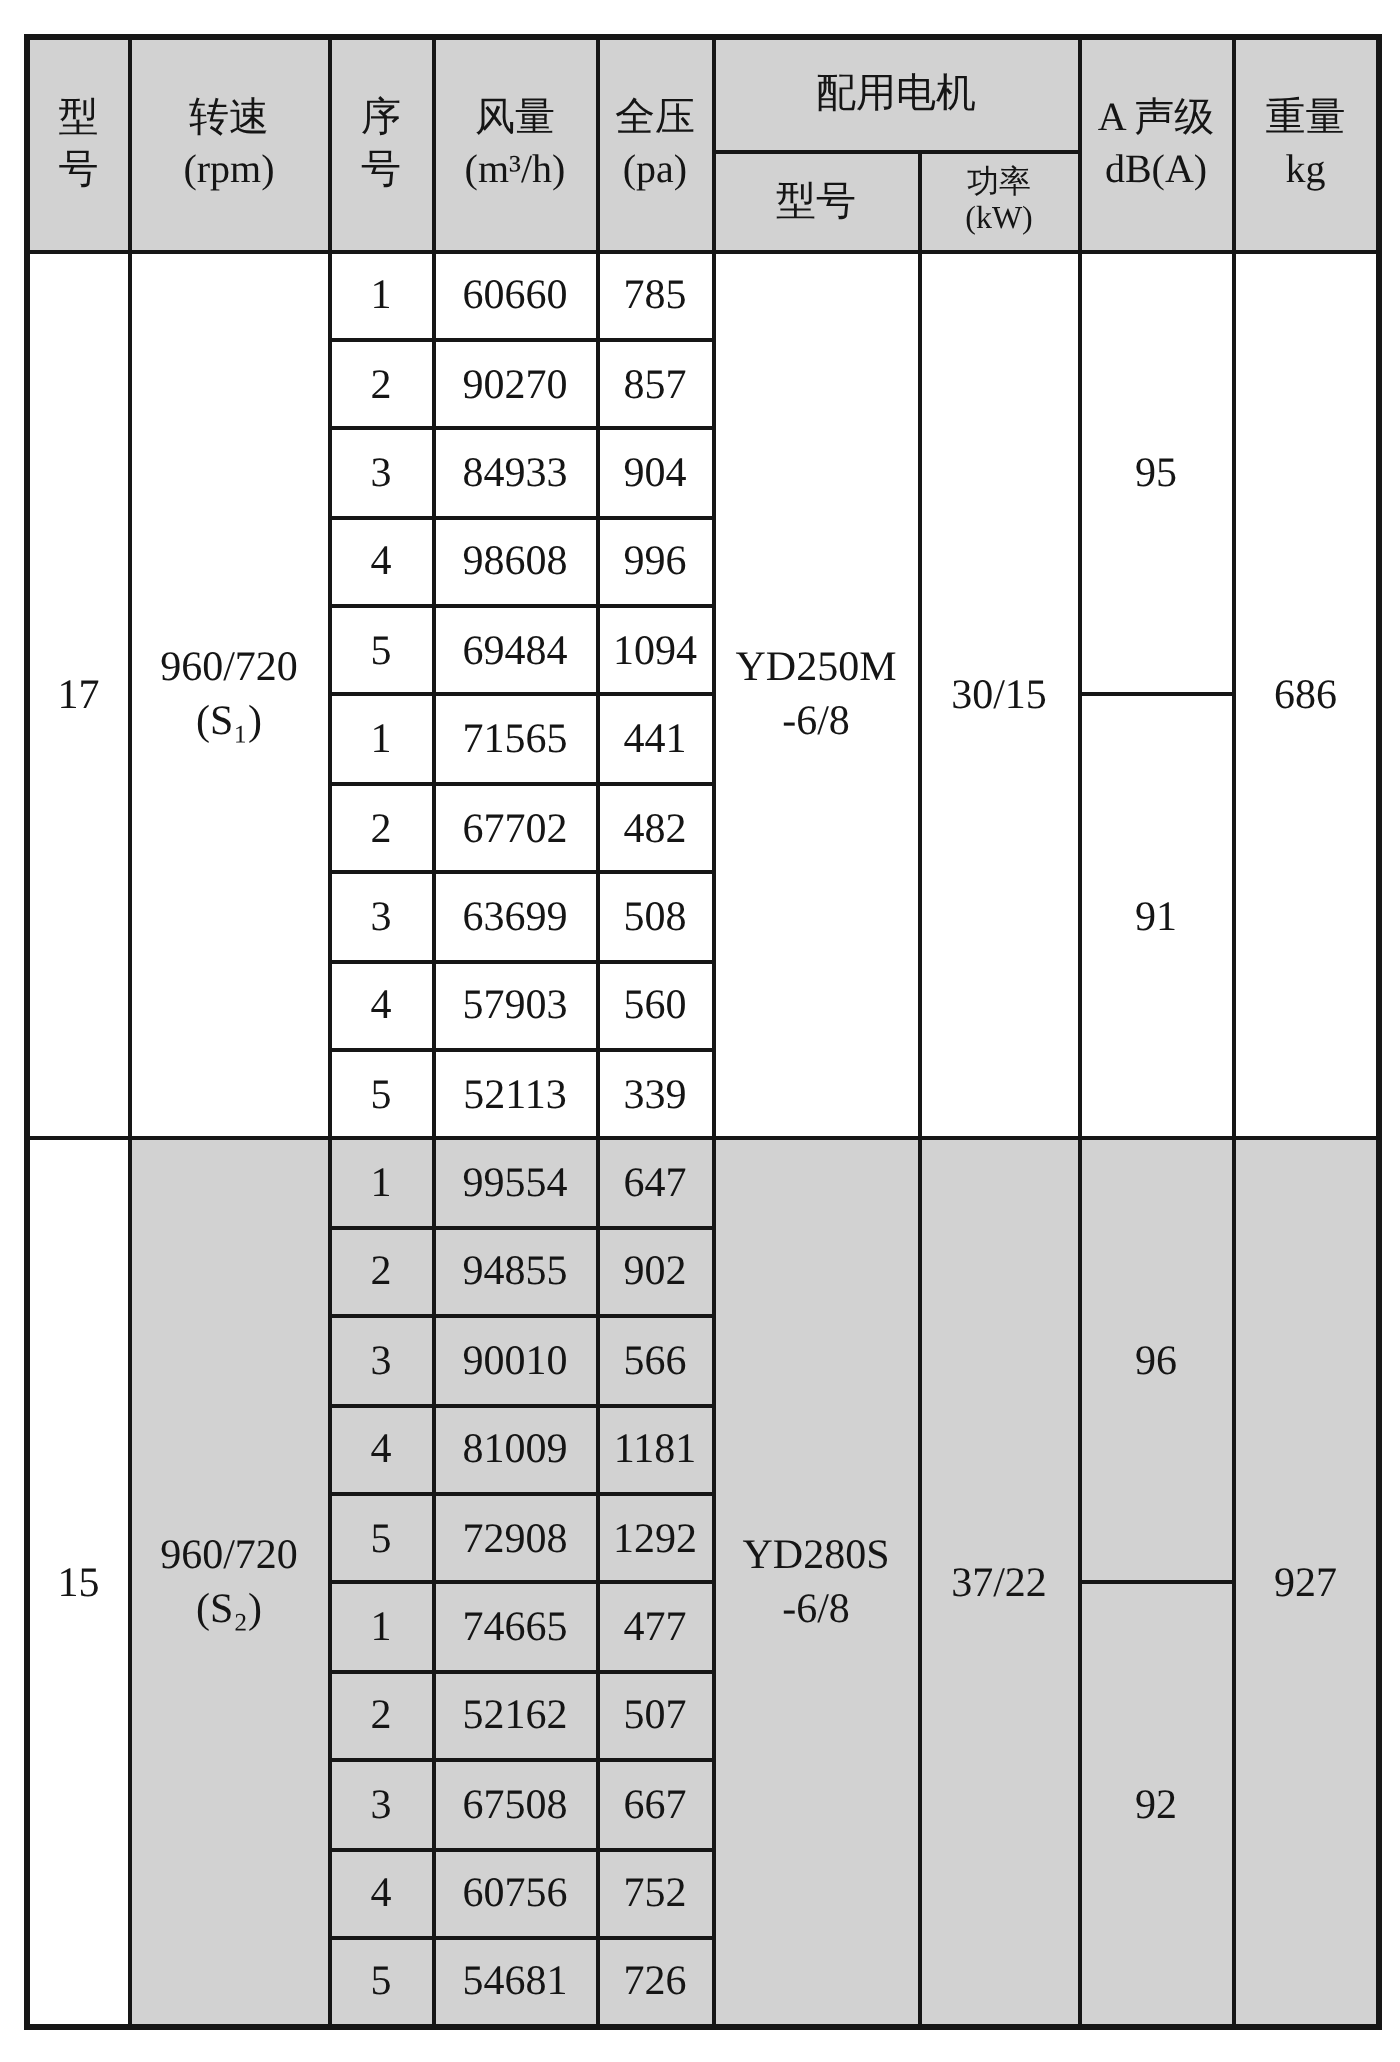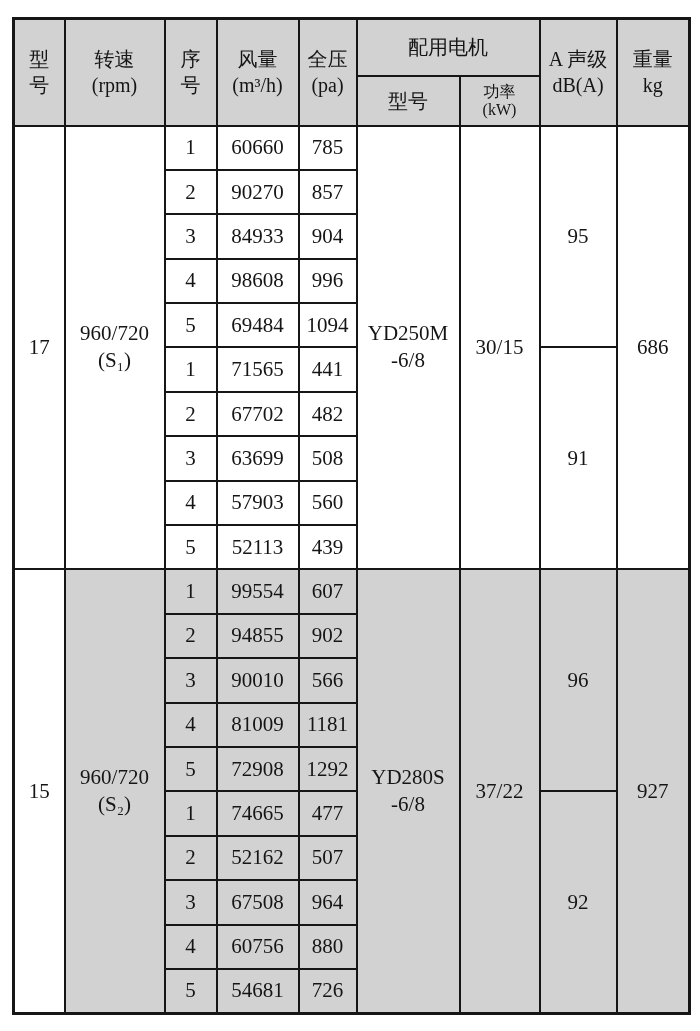--- a/index.html
+++ b/index.html
@@ -158,32 +158,32 @@
         <td class="num">508</td>
       </tr>
       <tr class="br">
         <td class="num">4</td>
         <td class="num">57903</td>
         <td class="num">560</td>
       </tr>
       <tr class="br">
         <td class="num">5</td>
         <td class="num">52113</td>
-        <td class="num">439</td>
+        <td class="num">339</td>
       </tr>
 
       <tr class="br">
         <td rowspan="10" class="num">15</td>
         <td rowspan="10" class="g">
           <span class="stack num">960/720</span>
           <span class="stack num">(S₂)</span>
         </td>
         <td class="num g">1</td>
         <td class="num g">99554</td>
-        <td class="num g">607</td>
+        <td class="num g">647</td>
         <td rowspan="10" class="g">
           <span class="stack num">YD280S</span>
           <span class="stack num">-6/8</span>
         </td>
         <td rowspan="10" class="num g">37/22</td>
         <td rowspan="5" class="num g">96</td>
         <td rowspan="10" class="num g">927</td>
       </tr>
       <tr class="br">
         <td class="num g">2</td>
@@ -212,26 +212,26 @@
         <td rowspan="5" class="num g">92</td>
       </tr>
       <tr class="br">
         <td class="num g">2</td>
         <td class="num g">52162</td>
         <td class="num g">507</td>
       </tr>
       <tr class="br">
         <td class="num g">3</td>
         <td class="num g">67508</td>
-        <td class="num g">964</td>
+        <td class="num g">667</td>
       </tr>
       <tr class="br">
         <td class="num g">4</td>
         <td class="num g">60756</td>
-        <td class="num g">880</td>
+        <td class="num g">752</td>
       </tr>
       <tr class="br">
         <td class="num g">5</td>
         <td class="num g">54681</td>
         <td class="num g">726</td>
       </tr>
     </tbody>
   </table>
 </div>
 

